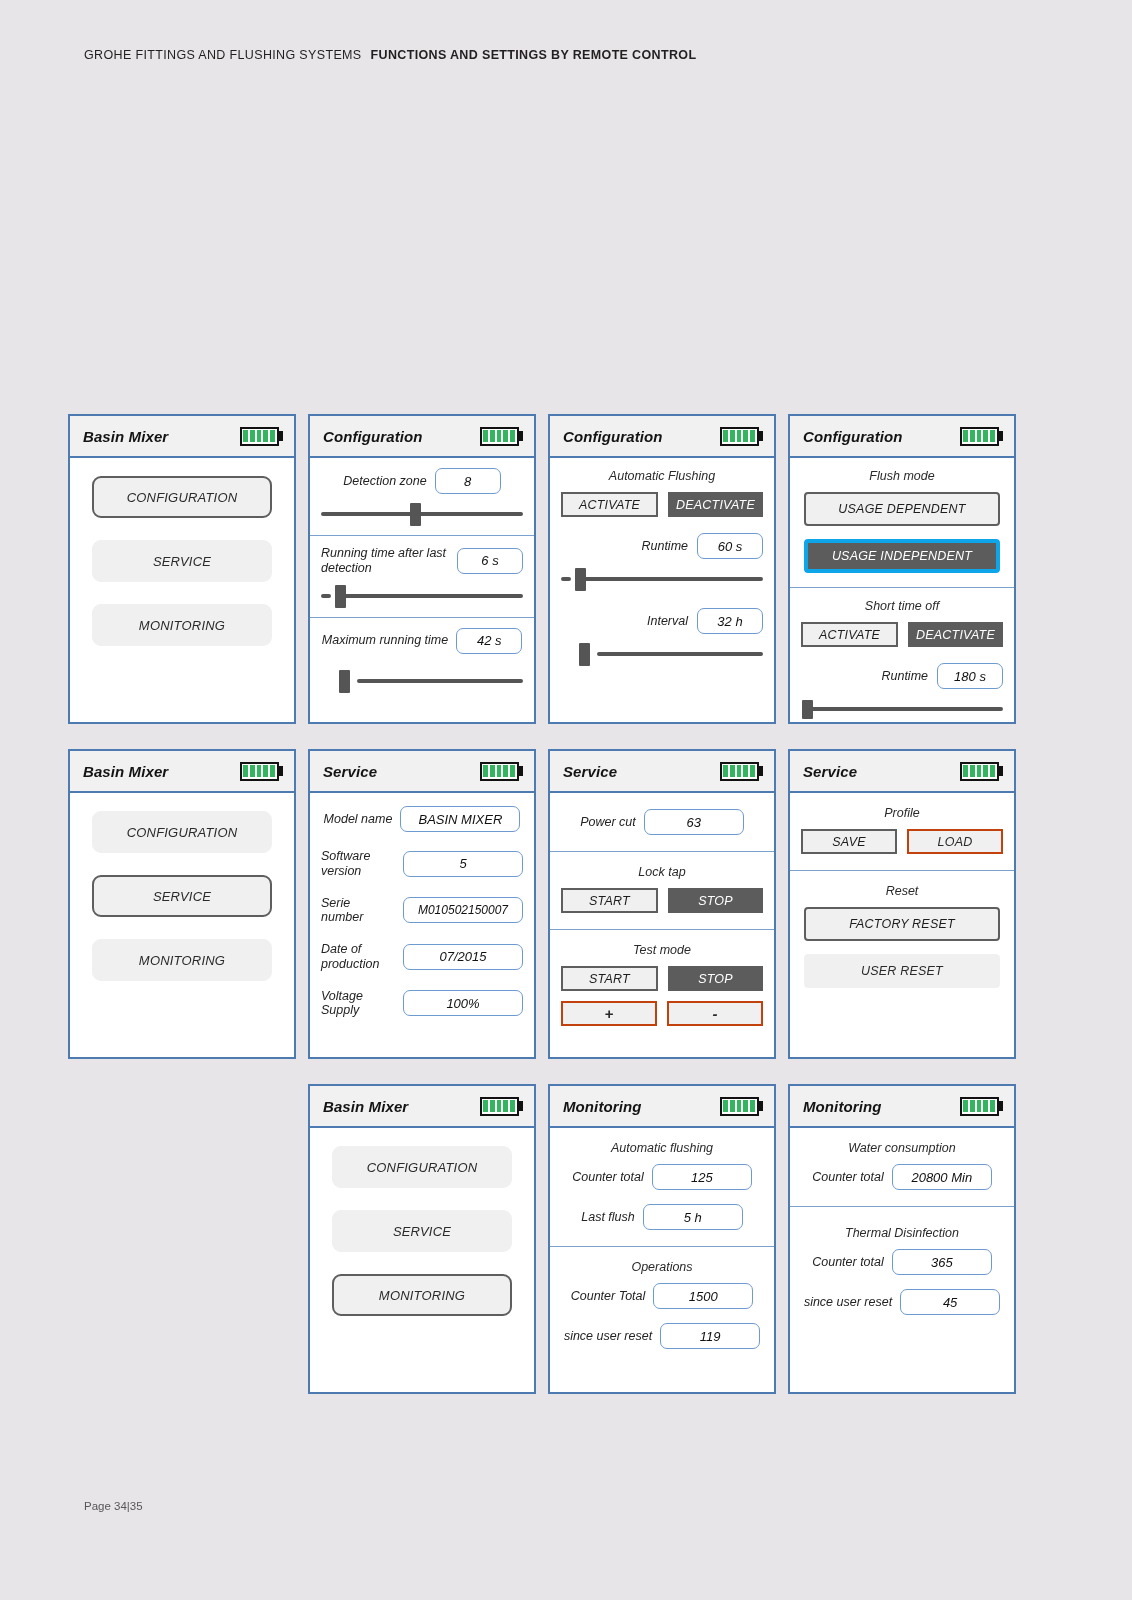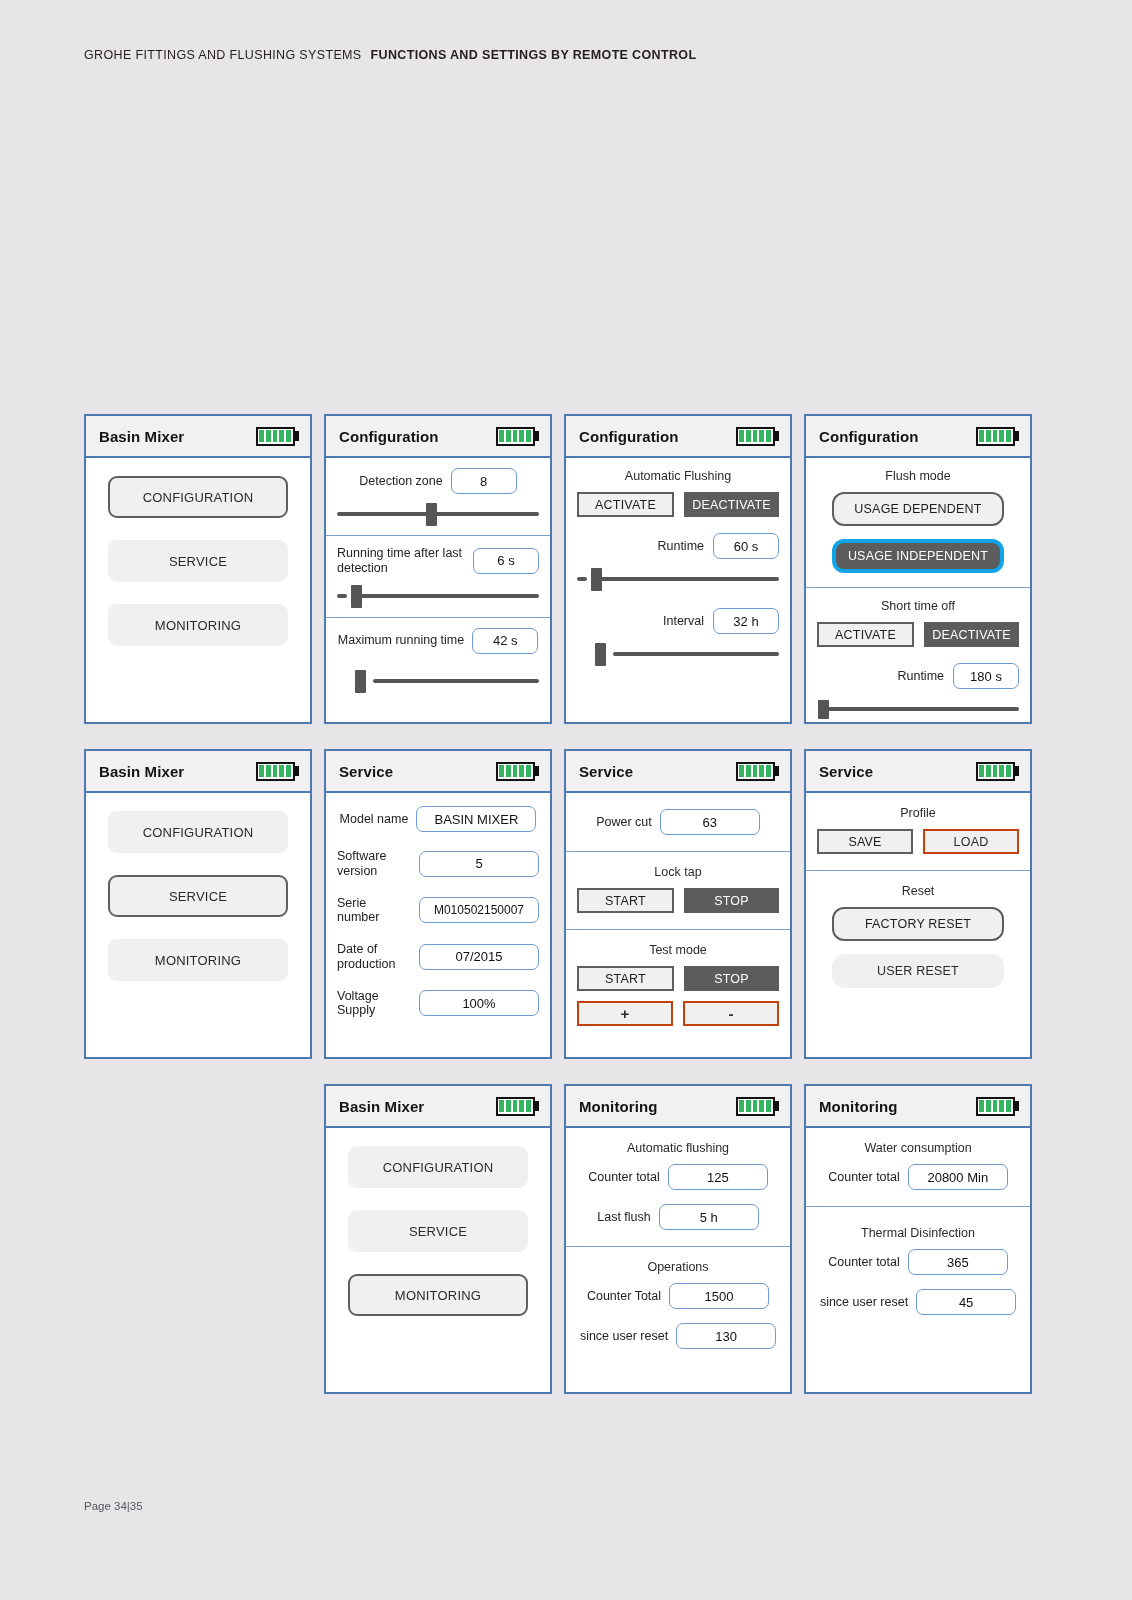--- a/index.html
+++ b/index.html
@@ -21,21 +21,21 @@
   }
   .page-header .title { color:#231f20; font-weight:bold; margin-left:9px; }
 
   
   .page-footer {
     position:absolute; left:84px; top:1500px;
     font-size:11.5px; color:#58565a;text-align:right;
   }
 
   
-  .grid { position:absolute; left:84px; top:414px; width:944px; }
+  .grid { position:absolute; left:68px; top:414px; width:944px;font-style:italic; }
   .row { display:flex; gap:12px; margin-bottom:25px; }
   .slot { width:228px; flex:0 0 228px; }
   .slot.empty { visibility:hidden; }
 
   
   .card {
     border:2.5px solid #4d7ab0;
     background:#ffffff;
     height:310px;
     display:flex; flex-direction:column;
@@ -118,21 +118,21 @@
     display:flex; align-items:center; justify-content:center;
     font-size:12.5px; letter-spacing:.2px;
   }
   .pbtn.idle { background:#f0f0f0; border:2px solid #c2410c; color:#2a2a2a; }
   .pbtn.selected { background:#f0f0f0; border:2px solid #5e5e5e; color:#1d1d1d; }
   .pbtn.active { background:#5c5c5c; border:1px solid #5c5c5c; color:#ffffff; }
 
   
   .stack { display:flex; flex-direction:column; gap:13px; align-items:center; }
   .wbtn {
-    width:172px; height:34px; border-radius:12px;
+    width:196px; height:34px; border-radius:4px;
     display:flex; align-items:center; justify-content:center;
     font-size:12.5px; letter-spacing:.2px;
   }
   .wbtn.idle { background:#f0f0f0; border:1px solid #f0f0f0; color:#2a2a2a; }
   .wbtn.selected { background:#f0f0f0; border:2px solid #5e5e5e; color:#1d1d1d; }
   .wbtn.active { background:#5c5c5c; border:4px solid #0ea5e9; color:#ffffff; }
 
   .gapfill { flex:1 1 auto; }
   .mt10 { margin-top:10px; }
   .mt14 { margin-top:14px; }
@@ -522,21 +522,21 @@
             </div>
           </div>
           <div class="sect" style="padding-top:12px">
             <div class="sect-title">Operations</div>
             <div class="row-lv">
               <span class="lbl">Counter Total</span>
               <span class="val med">1500</span>
             </div>
             <div class="row-lv mt14">
               <span class="lbl">since user reset</span>
-              <span class="val med">130</span>
+              <span class="val med">119</span>
             </div>
           </div>
           <div class="gapfill"></div>
         </div>
       </div>
     </div>
 
     <div class="slot">
       <div class="card">
         <div class="card-head">

